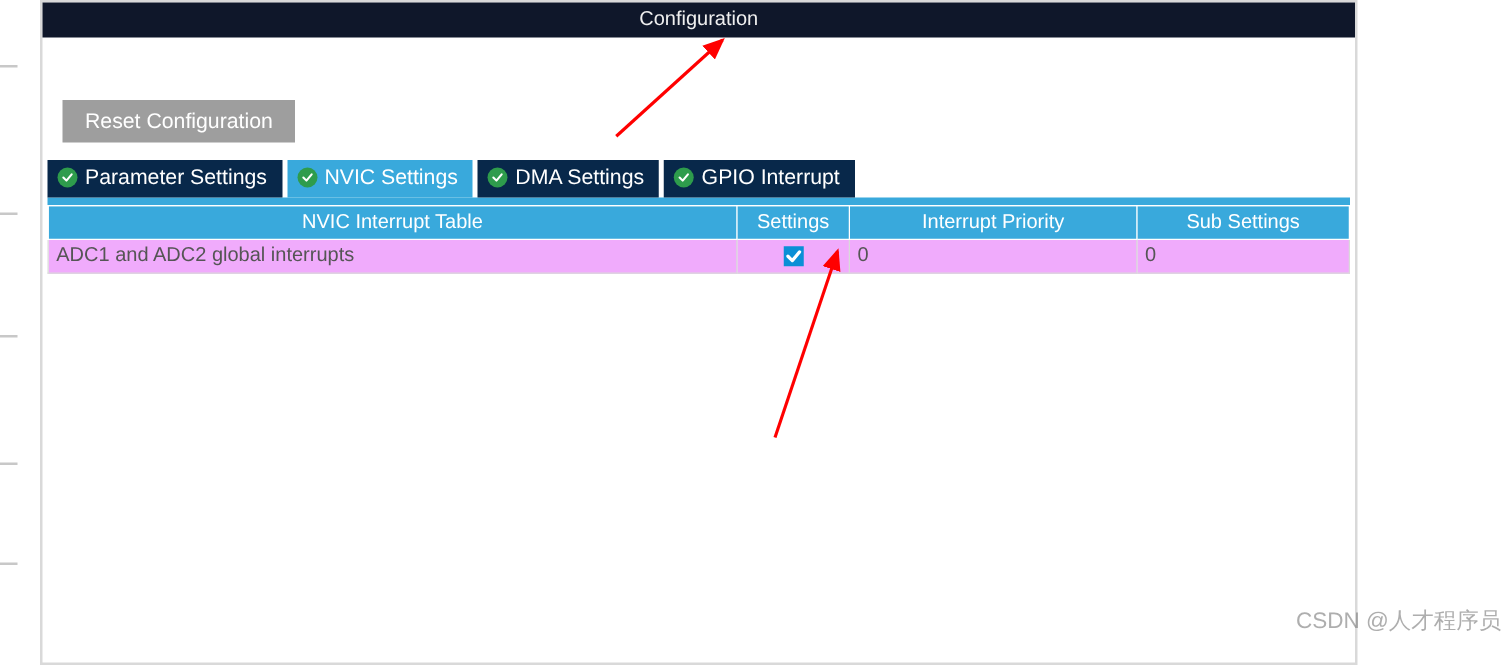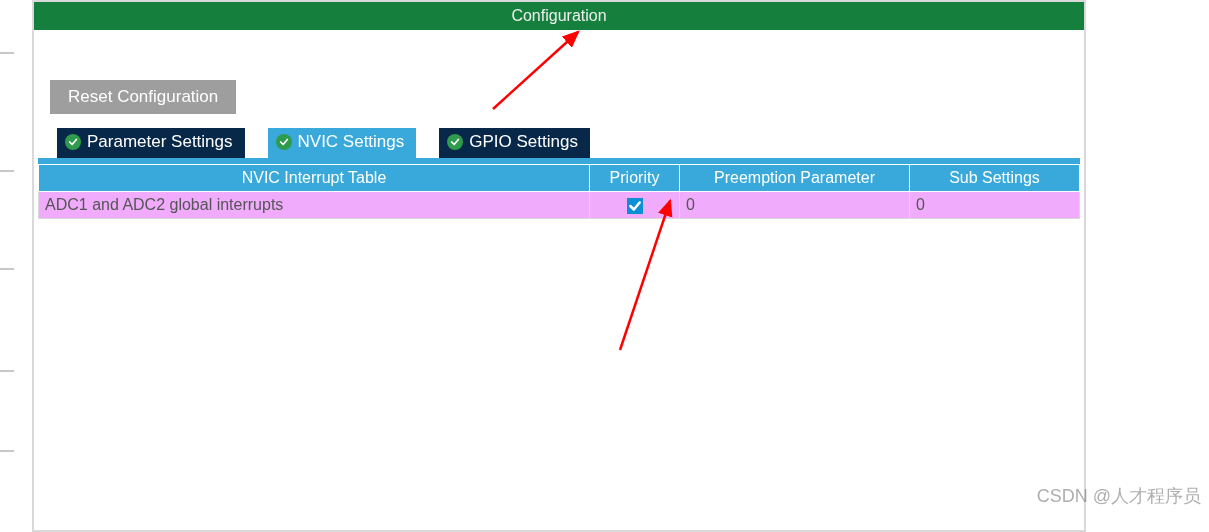--- a/index.html
+++ b/index.html
@@ -29,21 +29,21 @@
     position: absolute;
     left: 32px;
     top: 0;
     width: 1054px;
     height: 100%;
     border: 2px solid #d9d9d9;
     background: #ffffff;
   }
   .header-bar {
     height: 28px;
-    background: #15803d;
+    background: #0f172a;
     color: #efefef;
     font-size: 16px;
     display: flex;
     align-items: center;
     justify-content: center;
     font-weight: 400;
   }
   .toolbar-row {
     padding: 14px 0 14px 16px;
     margin-top: 36px;
@@ -65,21 +65,20 @@
   .tab {
     background: #08284a;
     color: #ffffff;
     font-size: 17px;
     padding: 4px 12px 6px 8px;
     display: flex;
     align-items: center;
     gap: 6px;
     cursor: pointer;
     white-space: nowrap;
-    margin-left: 19px;
   }
   .tab.active {
     background: #39a9dc;
   }
   .tab .check-icon {
     width: 16px;
     height: 16px;
     border-radius: 50%;
     background: #2e9c4c;
     display: inline-flex;
@@ -170,37 +169,45 @@
           </svg>
         </span>
         <span>NVIC Settings</span>
       </div>
       <div class="tab">
         <span class="check-icon">
           <svg viewBox="0 0 12 12">
             <path d="M2 6 L5 9 L10 3" stroke="#ffffff" stroke-width="2" fill="none" stroke-linecap="round" stroke-linejoin="round"></path>
           </svg>
         </span>
-        <span>GPIO Settings</span>
+        <span>DMA Settings</span>
+      </div>
+      <div class="tab">
+        <span class="check-icon">
+          <svg viewBox="0 0 12 12">
+            <path d="M2 6 L5 9 L10 3" stroke="#ffffff" stroke-width="2" fill="none" stroke-linecap="round" stroke-linejoin="round"></path>
+          </svg>
+        </span>
+        <span>GPIO Interrupt</span>
       </div>
     </div>
   <div class="spacer-strip"></div>
 
   <table class="nvic-table">
     <colgroup>
       <col style="width:551px">
       <col style="width:90px">
       <col style="width:230px">
       <col>
     </colgroup>
     <thead>
       <tr>
         <th>NVIC Interrupt Table</th>
-        <th>Priority</th>
-        <th>Preemption Parameter</th>
+        <th>Settings</th>
+        <th>Interrupt Priority</th>
         <th>Sub Settings</th>
       </tr>
     </thead>
     <tbody id="nvic-body">
         <tr>
           <td>ADC1 and ADC2 global interrupts</td>
           <td class="center"><span class="cx"><svg viewBox="0 0 12 12">
                 <path d="M2 6 L5 9 L10 3" stroke="#ffffff" stroke-width="2.2" fill="none" stroke-linecap="round" stroke-linejoin="round"></path>
               </svg></span></td>
           <td>0</td>

